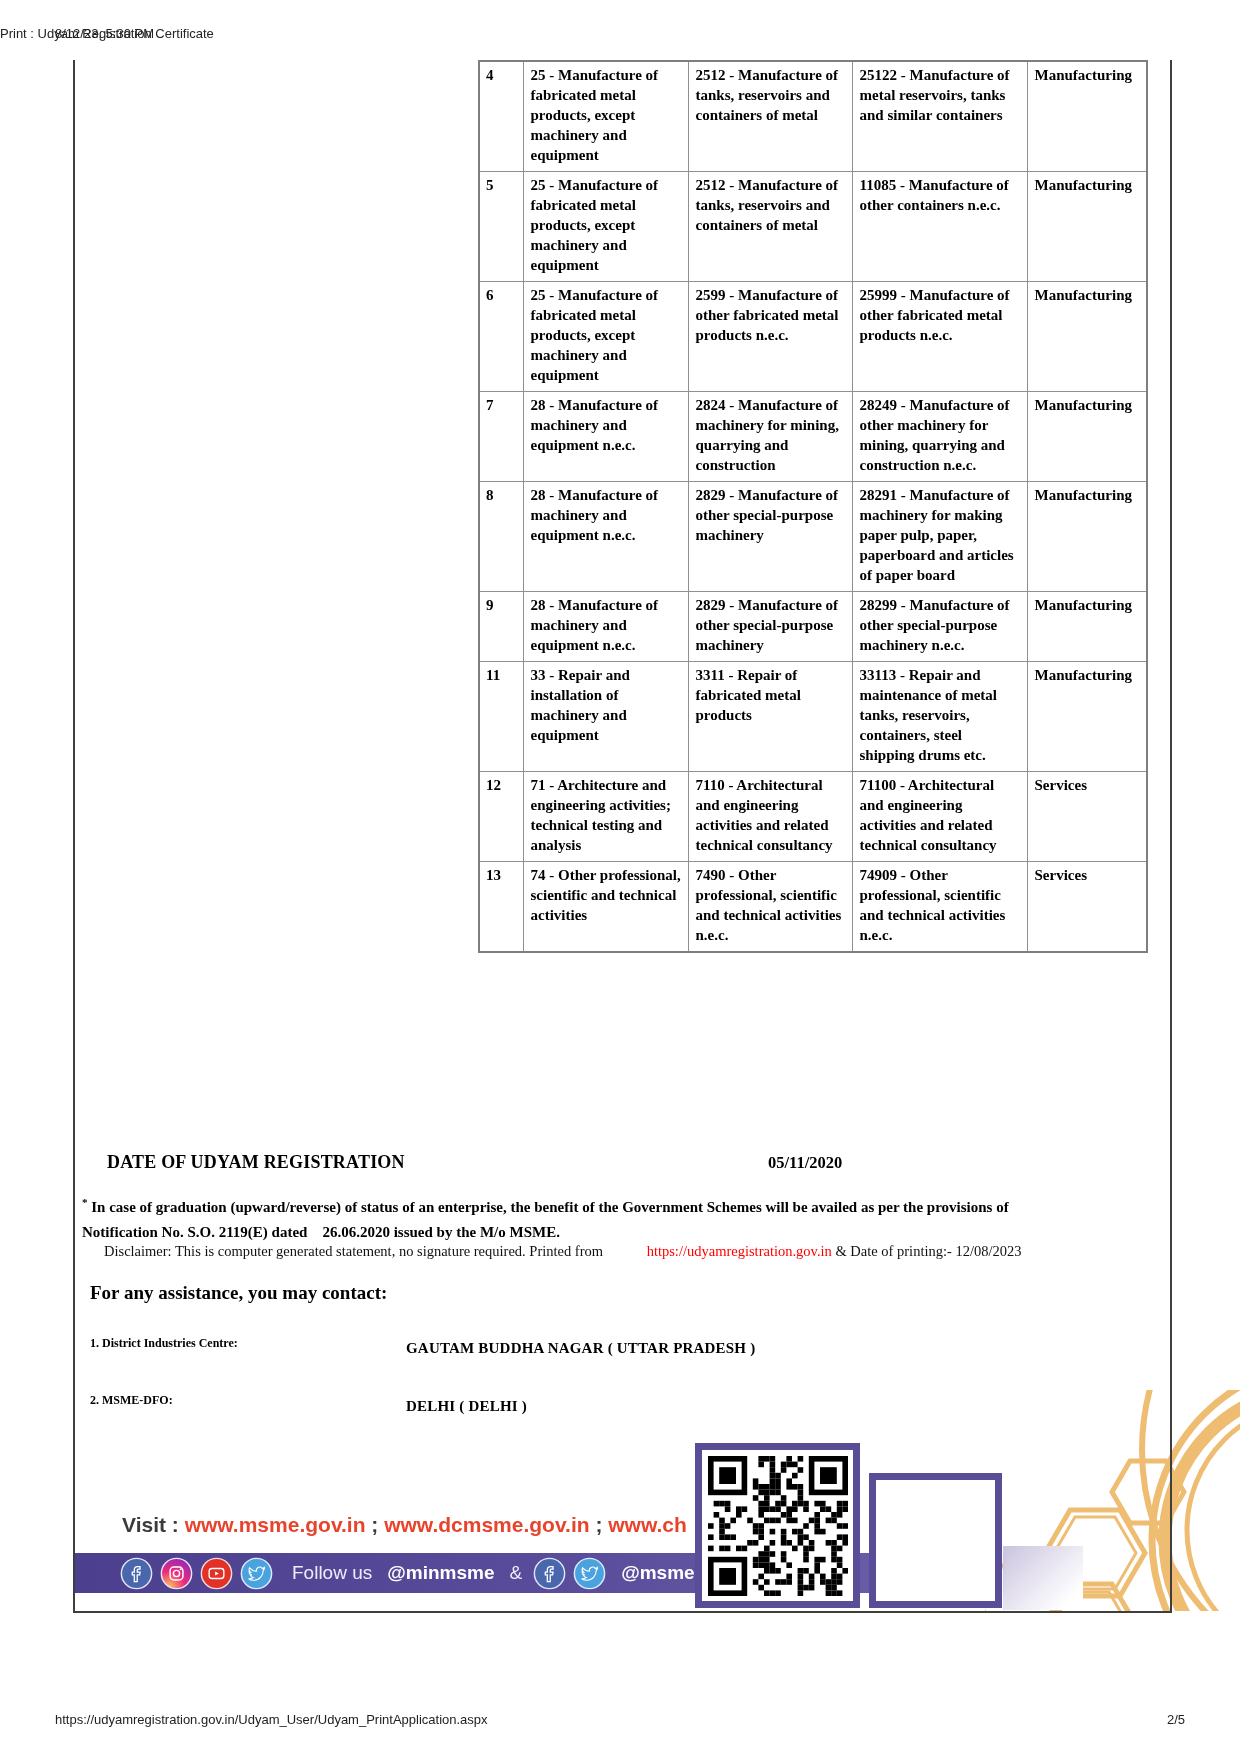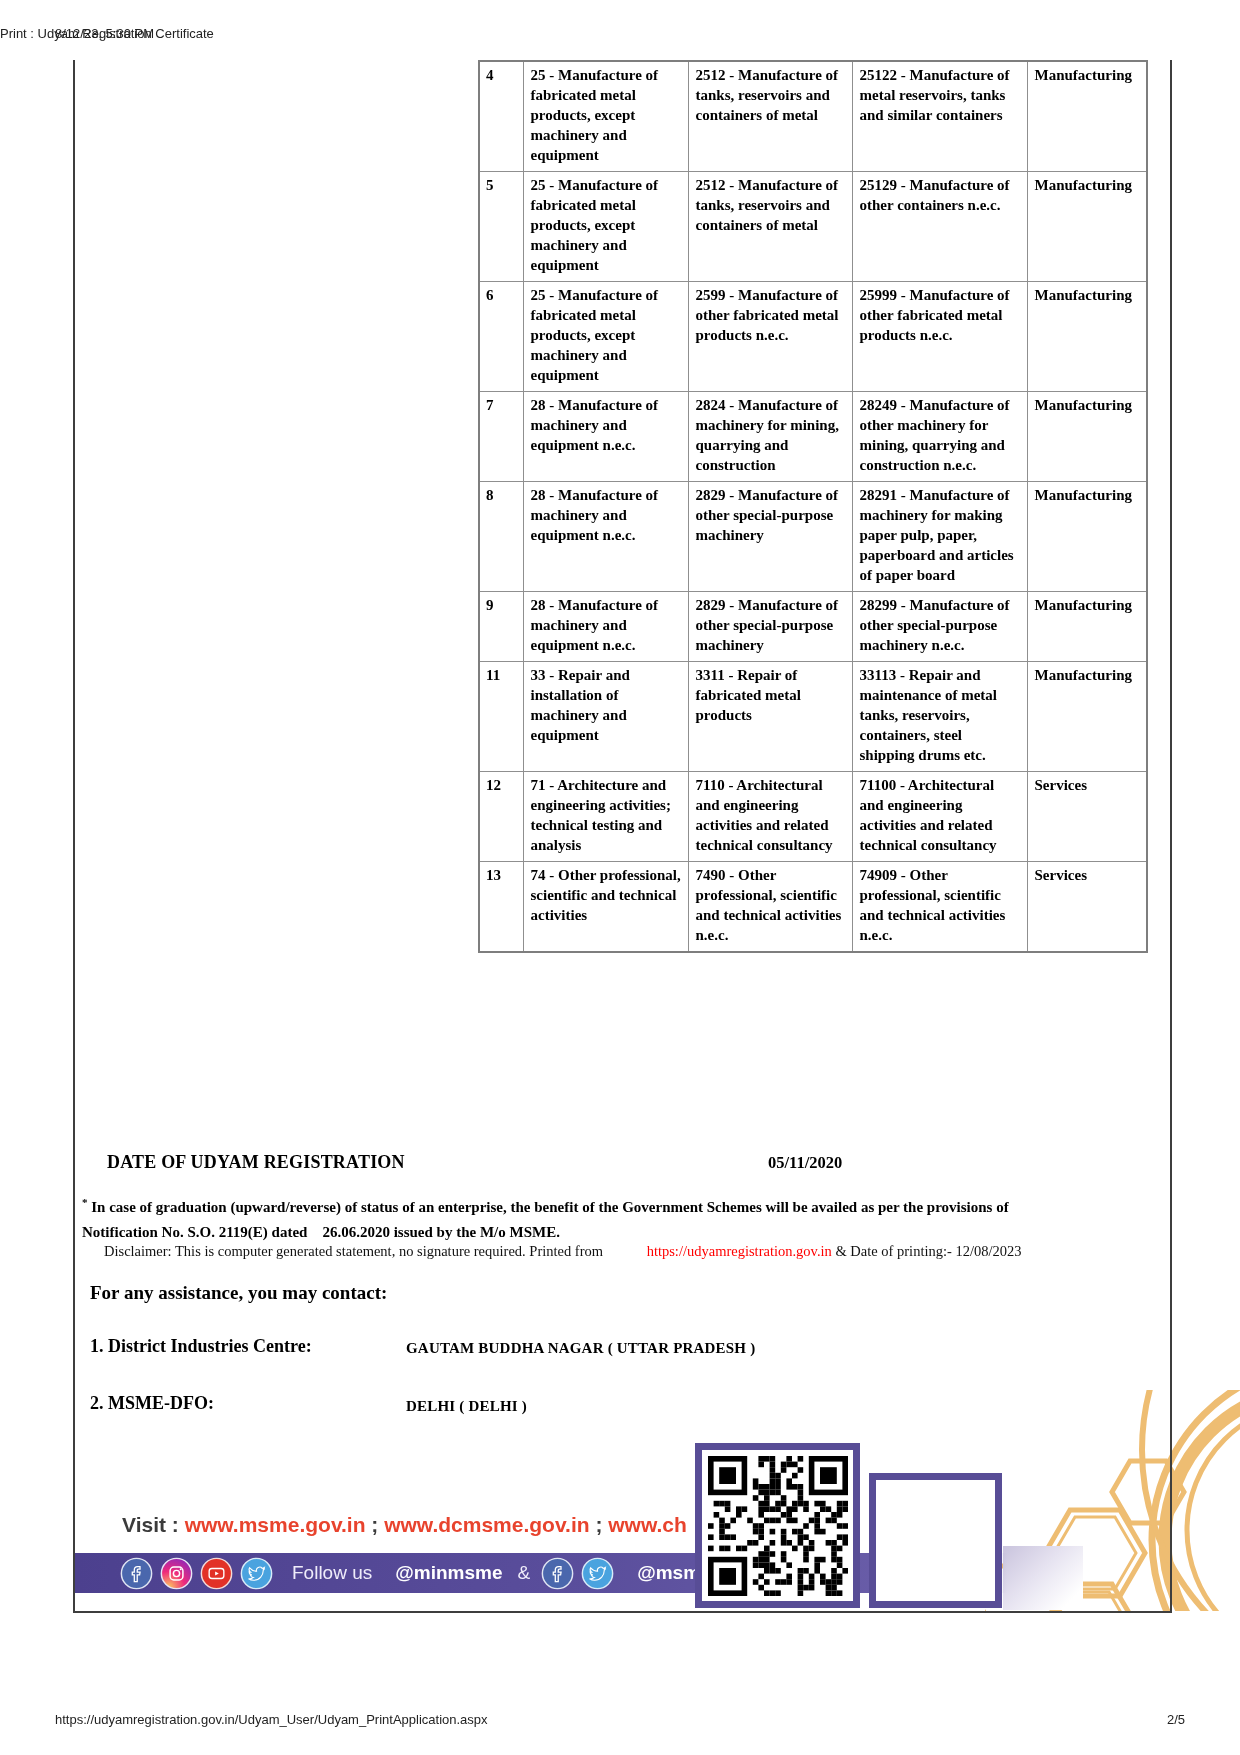--- a/index.html
+++ b/index.html
@@ -18,35 +18,35 @@
   table.nic td{border:1px solid #8f8f8f;vertical-align:top;padding:3px 6px 6px 7px;
       font-weight:bold;font-size:15px;line-height:20px;overflow:hidden;}
   table.nic td.num{padding-left:6px;}
   #date-label{left:107px;top:1152px;font-size:18px;font-weight:bold;letter-spacing:.2px;}
   #date-value{left:768px;top:1153px;font-size:16.5px;font-weight:bold;}
   #grad-note{left:82px;top:1190px;width:950px;font-size:15px;font-weight:bold;line-height:25px;white-space:pre-wrap;}
   #grad-note sup{font-size:11px;}
   #disclaimer{left:104px;top:1243px;width:1050px;font-size:14.5px;color:#111;}
   #disclaimer a{color:#ff0000;text-decoration:none;padding-left:40px;}
   #assist-head{left:90px;top:1282px;font-size:19px;font-weight:bold;}
-  .contact-label{font-size:18px;font-weight:bold;}
+  .contact-label{font-size:12px;font-weight:bold;}
   .contact-value{font-size:15px;font-weight:bold;letter-spacing:.2px;}
   #c1-label{left:90px;top:1336px;}  #c1-value{left:406px;top:1340px;}
   #c2-label{left:90px;top:1393px;}  #c2-value{left:406px;top:1398px;}
   
   #visit-line{left:122px;top:1513px;font-family:"Liberation Sans",sans-serif;
       font-size:21px;font-weight:bold;color:#3b3b3b;z-index:3;}
   #visit-line .vlink{color:#e8432d;}
   
   #follow-bar{left:75px;top:1553px;width:932px;height:40px;z-index:2;
       background:linear-gradient(90deg,#4c408e 0%,#5a4e9c 55%,#6a5ea9 90%,rgba(106,94,169,0) 100%);
       display:flex;align-items:center;padding-left:45px;box-sizing:border-box;gap:7px;
       font-family:"Liberation Sans",sans-serif;color:#fff;}
   #follow-bar .ftxt{font-size:19px;color:#efecfa;margin-left:12px;white-space:nowrap;}
-  #follow-bar .fbold{font-weight:bold;color:#ffffff;margin-left:16px;font-size:19px;white-space:nowrap;}
+  #follow-bar .fbold{font-weight:bold;color:#ffffff;margin-left:8px;font-size:19px;white-space:nowrap;}
   #follow-bar .famp{font-size:19px;color:#efecfa;margin-left:8px;margin-right:4px;}
   .sicon{width:33px;height:33px;flex:0 0 auto;}
   
   #qr-box{left:695px;top:1443px;width:165px;height:165px;background:#fff;
       border:7px solid #584d96;box-sizing:border-box;z-index:6;display:flex;align-items:center;justify-content:center;}
   #blank-box{left:869px;top:1473px;width:133px;height:135px;background:#fff;
       border:7px solid #584d96;box-sizing:border-box;z-index:6;}
   
   #grad-patch{left:1003px;top:1546px;width:80px;height:64px;z-index:2;
       background:linear-gradient(135deg,#c9c3dd 0%,#e7e4f1 45%,#ffffff 85%);}
@@ -93,21 +93,21 @@
           <td class="num">4</td>
           <td>25 - Manufacture of fabricated metal products, except machinery and equipment</td>
           <td>2512 - Manufacture of tanks, reservoirs and containers of metal</td>
           <td>25122 - Manufacture of metal reservoirs, tanks and similar containers</td>
           <td>Manufacturing</td>
         </tr>
         <tr>
           <td class="num">5</td>
           <td>25 - Manufacture of fabricated metal products, except machinery and equipment</td>
           <td>2512 - Manufacture of tanks, reservoirs and containers of metal</td>
-          <td>25129 - Manufacture of other containers n.e.c.</td>
+          <td>11085 - Manufacture of other containers n.e.c.</td>
           <td>Manufacturing</td>
         </tr>
         <tr>
           <td class="num">6</td>
           <td>25 - Manufacture of fabricated metal products, except machinery and equipment</td>
           <td>2599 - Manufacture of other fabricated metal products n.e.c.</td>
           <td>25999 - Manufacture of other fabricated metal products n.e.c.</td>
           <td>Manufacturing</td>
         </tr>
         <tr>

